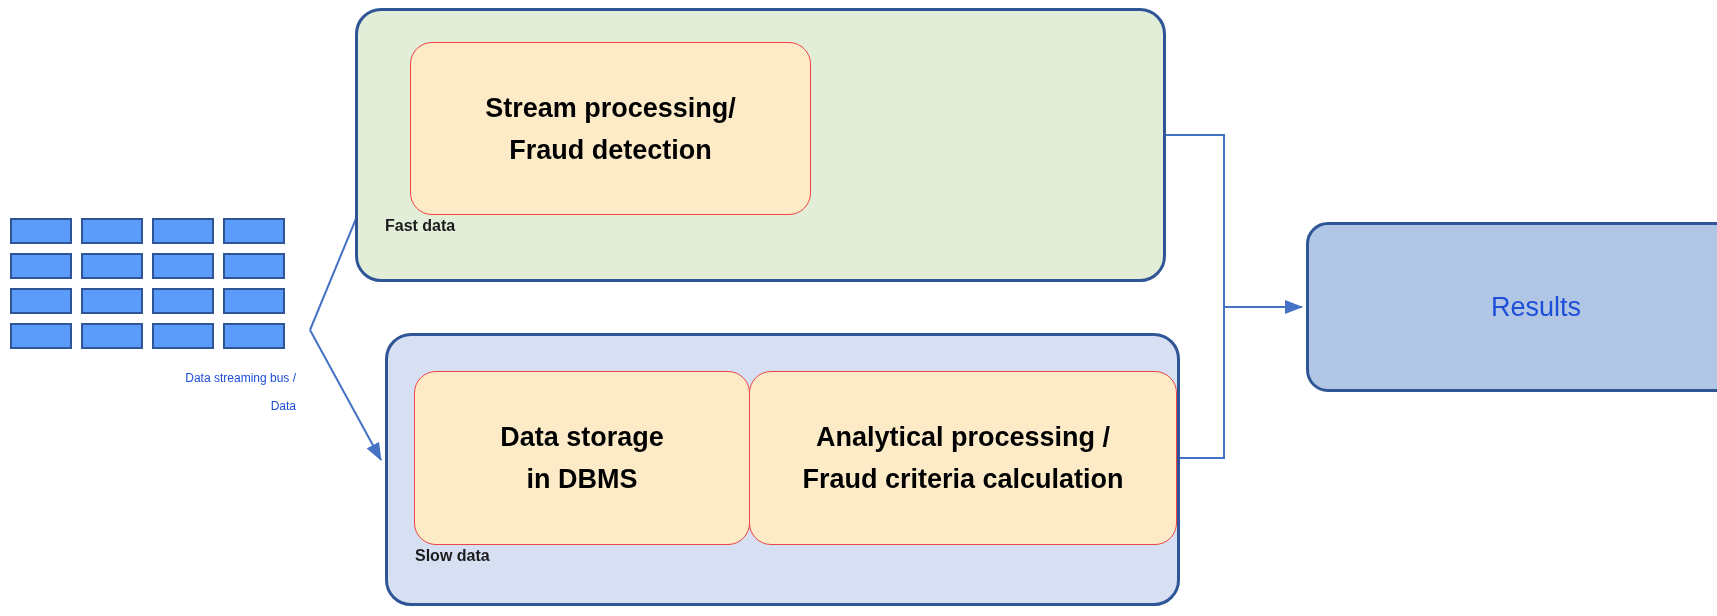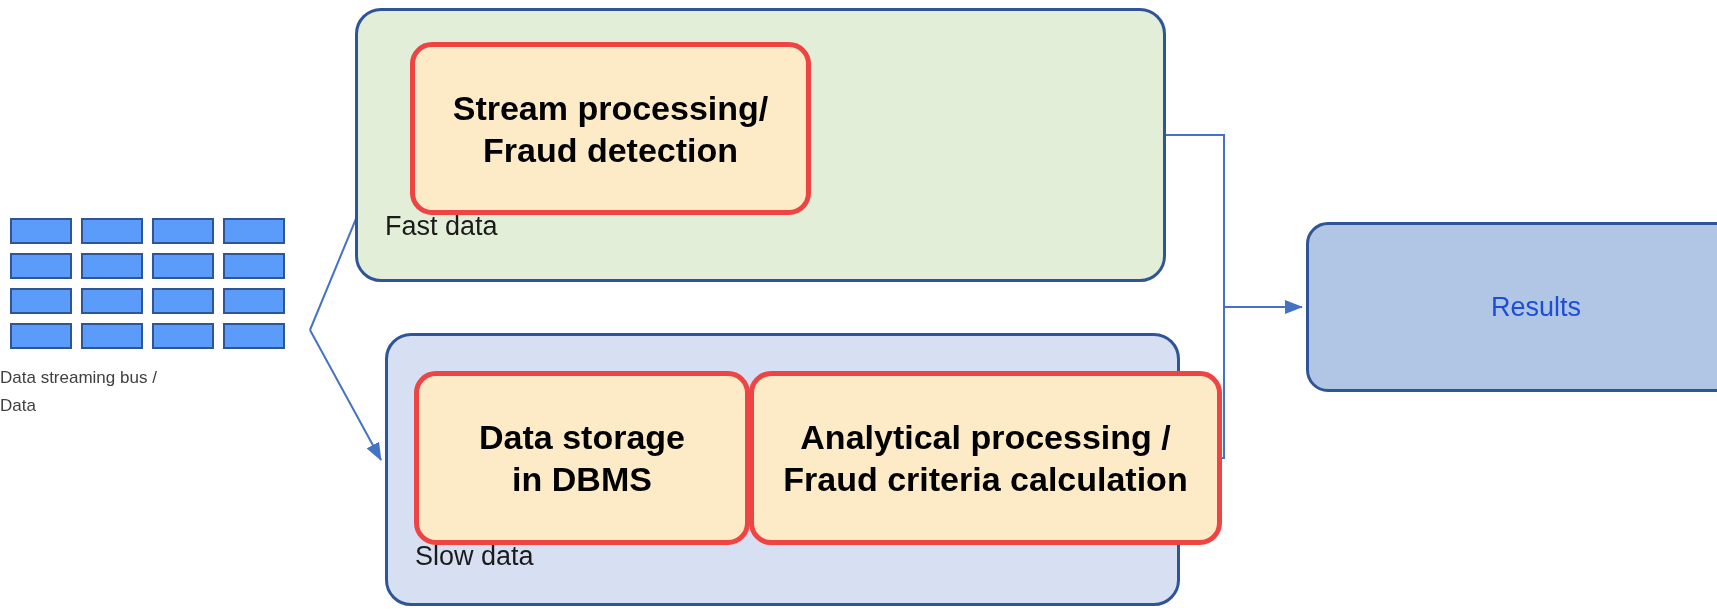--- a/index.html
+++ b/index.html
@@ -45,24 +45,24 @@
   .bus-cell {
     background: #5b9bfa;
     border: 2px solid #2f5597;
     box-sizing: border-box;
   }
   #bus-label {
     position: absolute;
     left: 0px;
     top: 364px;
     width: 296px;
-    text-align: left;
-    font-size: 17px;
+    text-align: right;
+    font-size: 12px;
     line-height: 28px;
-    color: #404040;
+    color: #1d4ed8;
     white-space: pre-line;
   }
 
   
   .lane {
     position: absolute;
     box-sizing: border-box;
     border: 3px solid #2f5597;
     border-radius: 26px;
   }
@@ -75,40 +75,41 @@
   }
   #lane-slow {
     left: 385px;
     top: 333px;
     width: 795px;
     height: 273px;
     background: #d6e0f2;
   }
   .lane-label {
     position: absolute;
-    font-size: 27px;
+    font-size: 16px;
     line-height: 24px;
     color: #1b1b1b;
     white-space: nowrap;
+    font-weight: bold;
   }
   #label-fast { left: 27px; top: 203px; }
   #label-slow { left: 27px; top: 208px; }
 
   
   .proc-box {
     position: absolute;
     box-sizing: border-box;
     background: #fdebc8;
-    border: 5px solid #ef4444;
+    border: 1px solid #ef4444;
     border-radius: 22px;
     display: flex;
     align-items: center;
     justify-content: center;
     text-align: center;
-    font-size: 34px;
+    font-size: 27px;
     font-weight: bold;
     line-height: 42px;
     color: #000000;
     white-space: pre-line;
     padding: 0 14px;
   }
   #box-stream {
     left: 410px;
     top: 42px;
     width: 401px;
@@ -116,21 +117,21 @@
   }
   #box-storage {
     left: 414px;
     top: 371px;
     width: 336px;
     height: 174px;
   }
   #box-analytics {
     left: 749px;
     top: 371px;
-    width: 473px;
+    width: 428px;
     height: 174px;
   }
 
   
   #box-results {
     position: absolute;
     left: 1306px;
     top: 222px;
     width: 460px;
     height: 170px;

